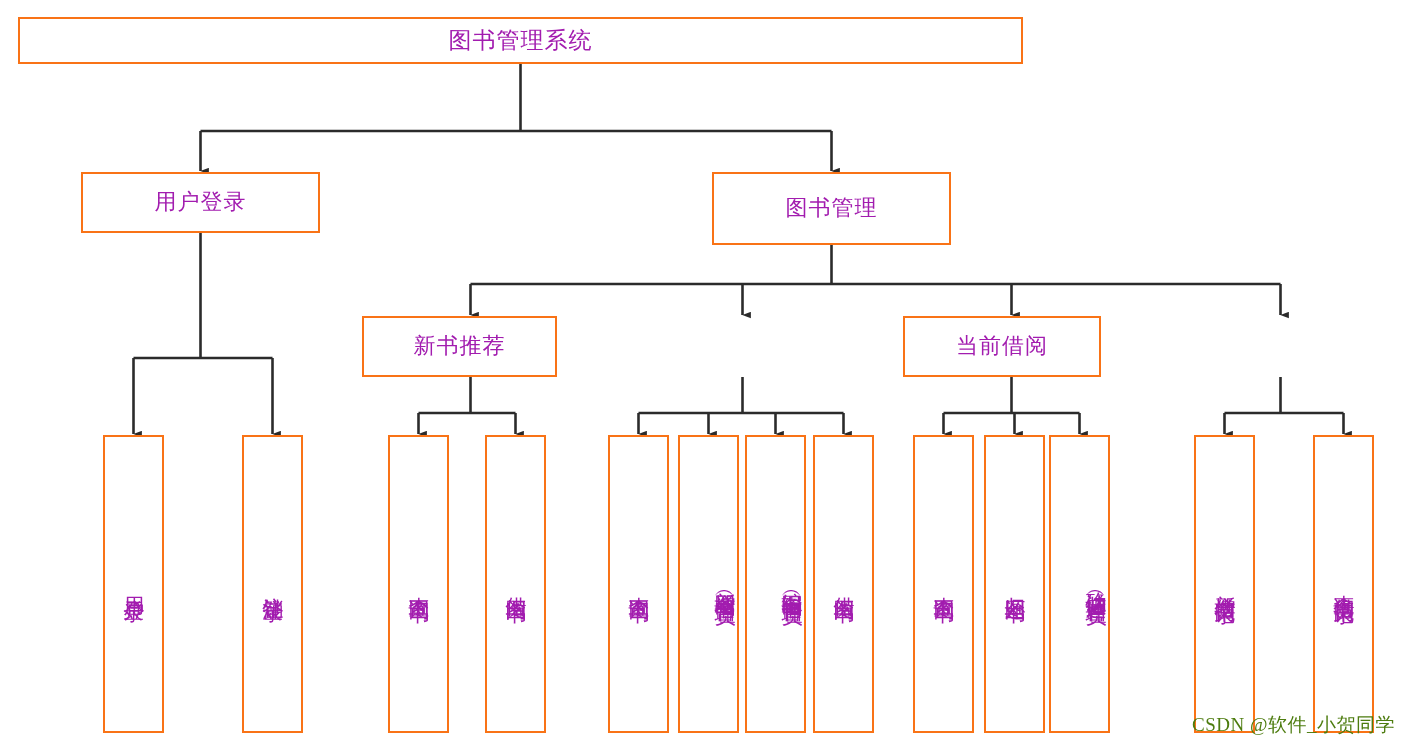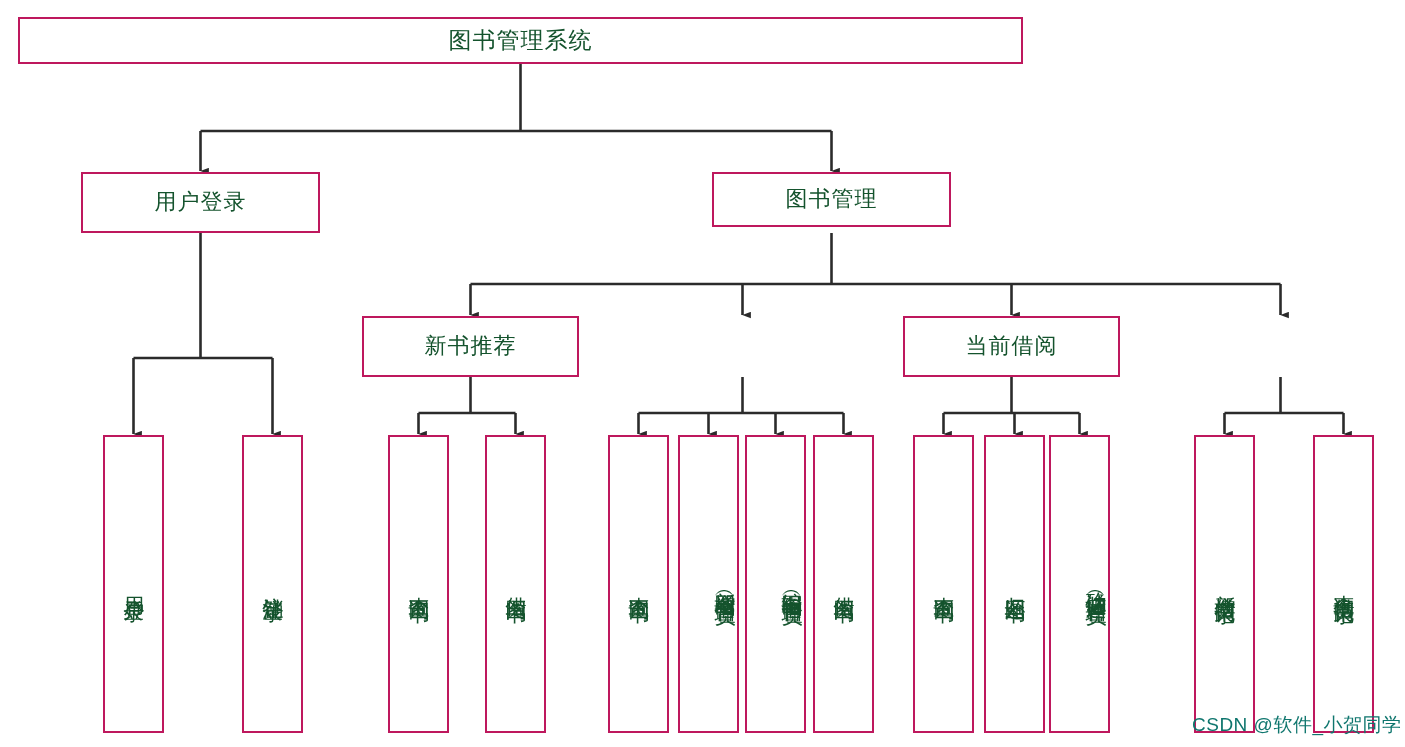--- a/index.html
+++ b/index.html
@@ -22,26 +22,26 @@
     position: absolute;
     left: 0;
     top: 0;
     width: 1405px;
     height: 747px;
     pointer-events: none;
   }
   .node {
     position: absolute;
     box-sizing: border-box;
-    border: 2px solid #be185d;
+    border: 2px solid #f97316;
     background: #ffffff;
     display: flex;
     align-items: center;
     justify-content: center;
-    color: #14532d;
+    color: #a21caf;
     font-family: Liberation Serif, serif;
   }
   .node.horiz {
     font-size: 22px;
     letter-spacing: 1px;
     line-height: 1.2;
   }
   .node.root {
     font-size: 23px;
   }
@@ -60,24 +60,24 @@
     align-items: center;
   }
   .node.vert .vtext {
     writing-mode: vertical-rl;
     text-orientation: upright;
     white-space: nowrap;
   }
   .watermark {
     position: absolute;
     font-size: 19px;
-    color: #0f766e;
+    color: #4d7c0f;
     white-space: nowrap;
     letter-spacing: 0.5px;
-    font-family: Liberation Sans, sans-serif;
+    font-family: Liberation Serif, serif;
   }
 </style>
 </head>
 <body>
 
 <div id="canvas">
 
   <svg id="edges" viewBox="0 0 1405 747" width="1405" height="747" xmlns="http://www.w3.org/2000/svg">
     <defs>
       <marker id="arrowhead" markerWidth="7" markerHeight="9" refX="3.2" refY="8.4" orient="auto" markerUnits="userSpaceOnUse">
@@ -121,28 +121,28 @@
       </g>
   </svg>
 
   <div class="node horiz root" style="left:18px;top:17px;width:1005px;height:47px;">
     <span>图书管理系统</span>
   </div>
 
   <div class="node horiz" style="left:81px;top:172px;width:239px;height:61px;">
     <span>用户登录</span>
   </div>
-  <div class="node horiz" style="left:712px;top:172px;width:239px;height:55px;">
+  <div class="node horiz" style="left:712px;top:172px;width:239px;height:73px;">
     <span>图书管理</span>
   </div>
 
-  <div class="node horiz" style="left:362px;top:316px;width:217px;height:61px;">
+  <div class="node horiz" style="left:362px;top:316px;width:195px;height:61px;">
     <span>新书推荐</span>
   </div>
-  <div class="node horiz" style="left:903px;top:316px;width:217px;height:61px;text-align:center;">
+  <div class="node horiz" style="left:903px;top:316px;width:198px;height:61px;text-align:center;">
     <span>当前借阅</span>
   </div>
 
   <div class="node vert centered" style="left:103px;top:435px;width:61px;height:298px;">
     <span class="vtext">用户登录</span>
   </div>
   <div class="node vert centered" style="left:242px;top:435px;width:61px;height:298px;">
     <span class="vtext">注销登录</span>
   </div>
 

